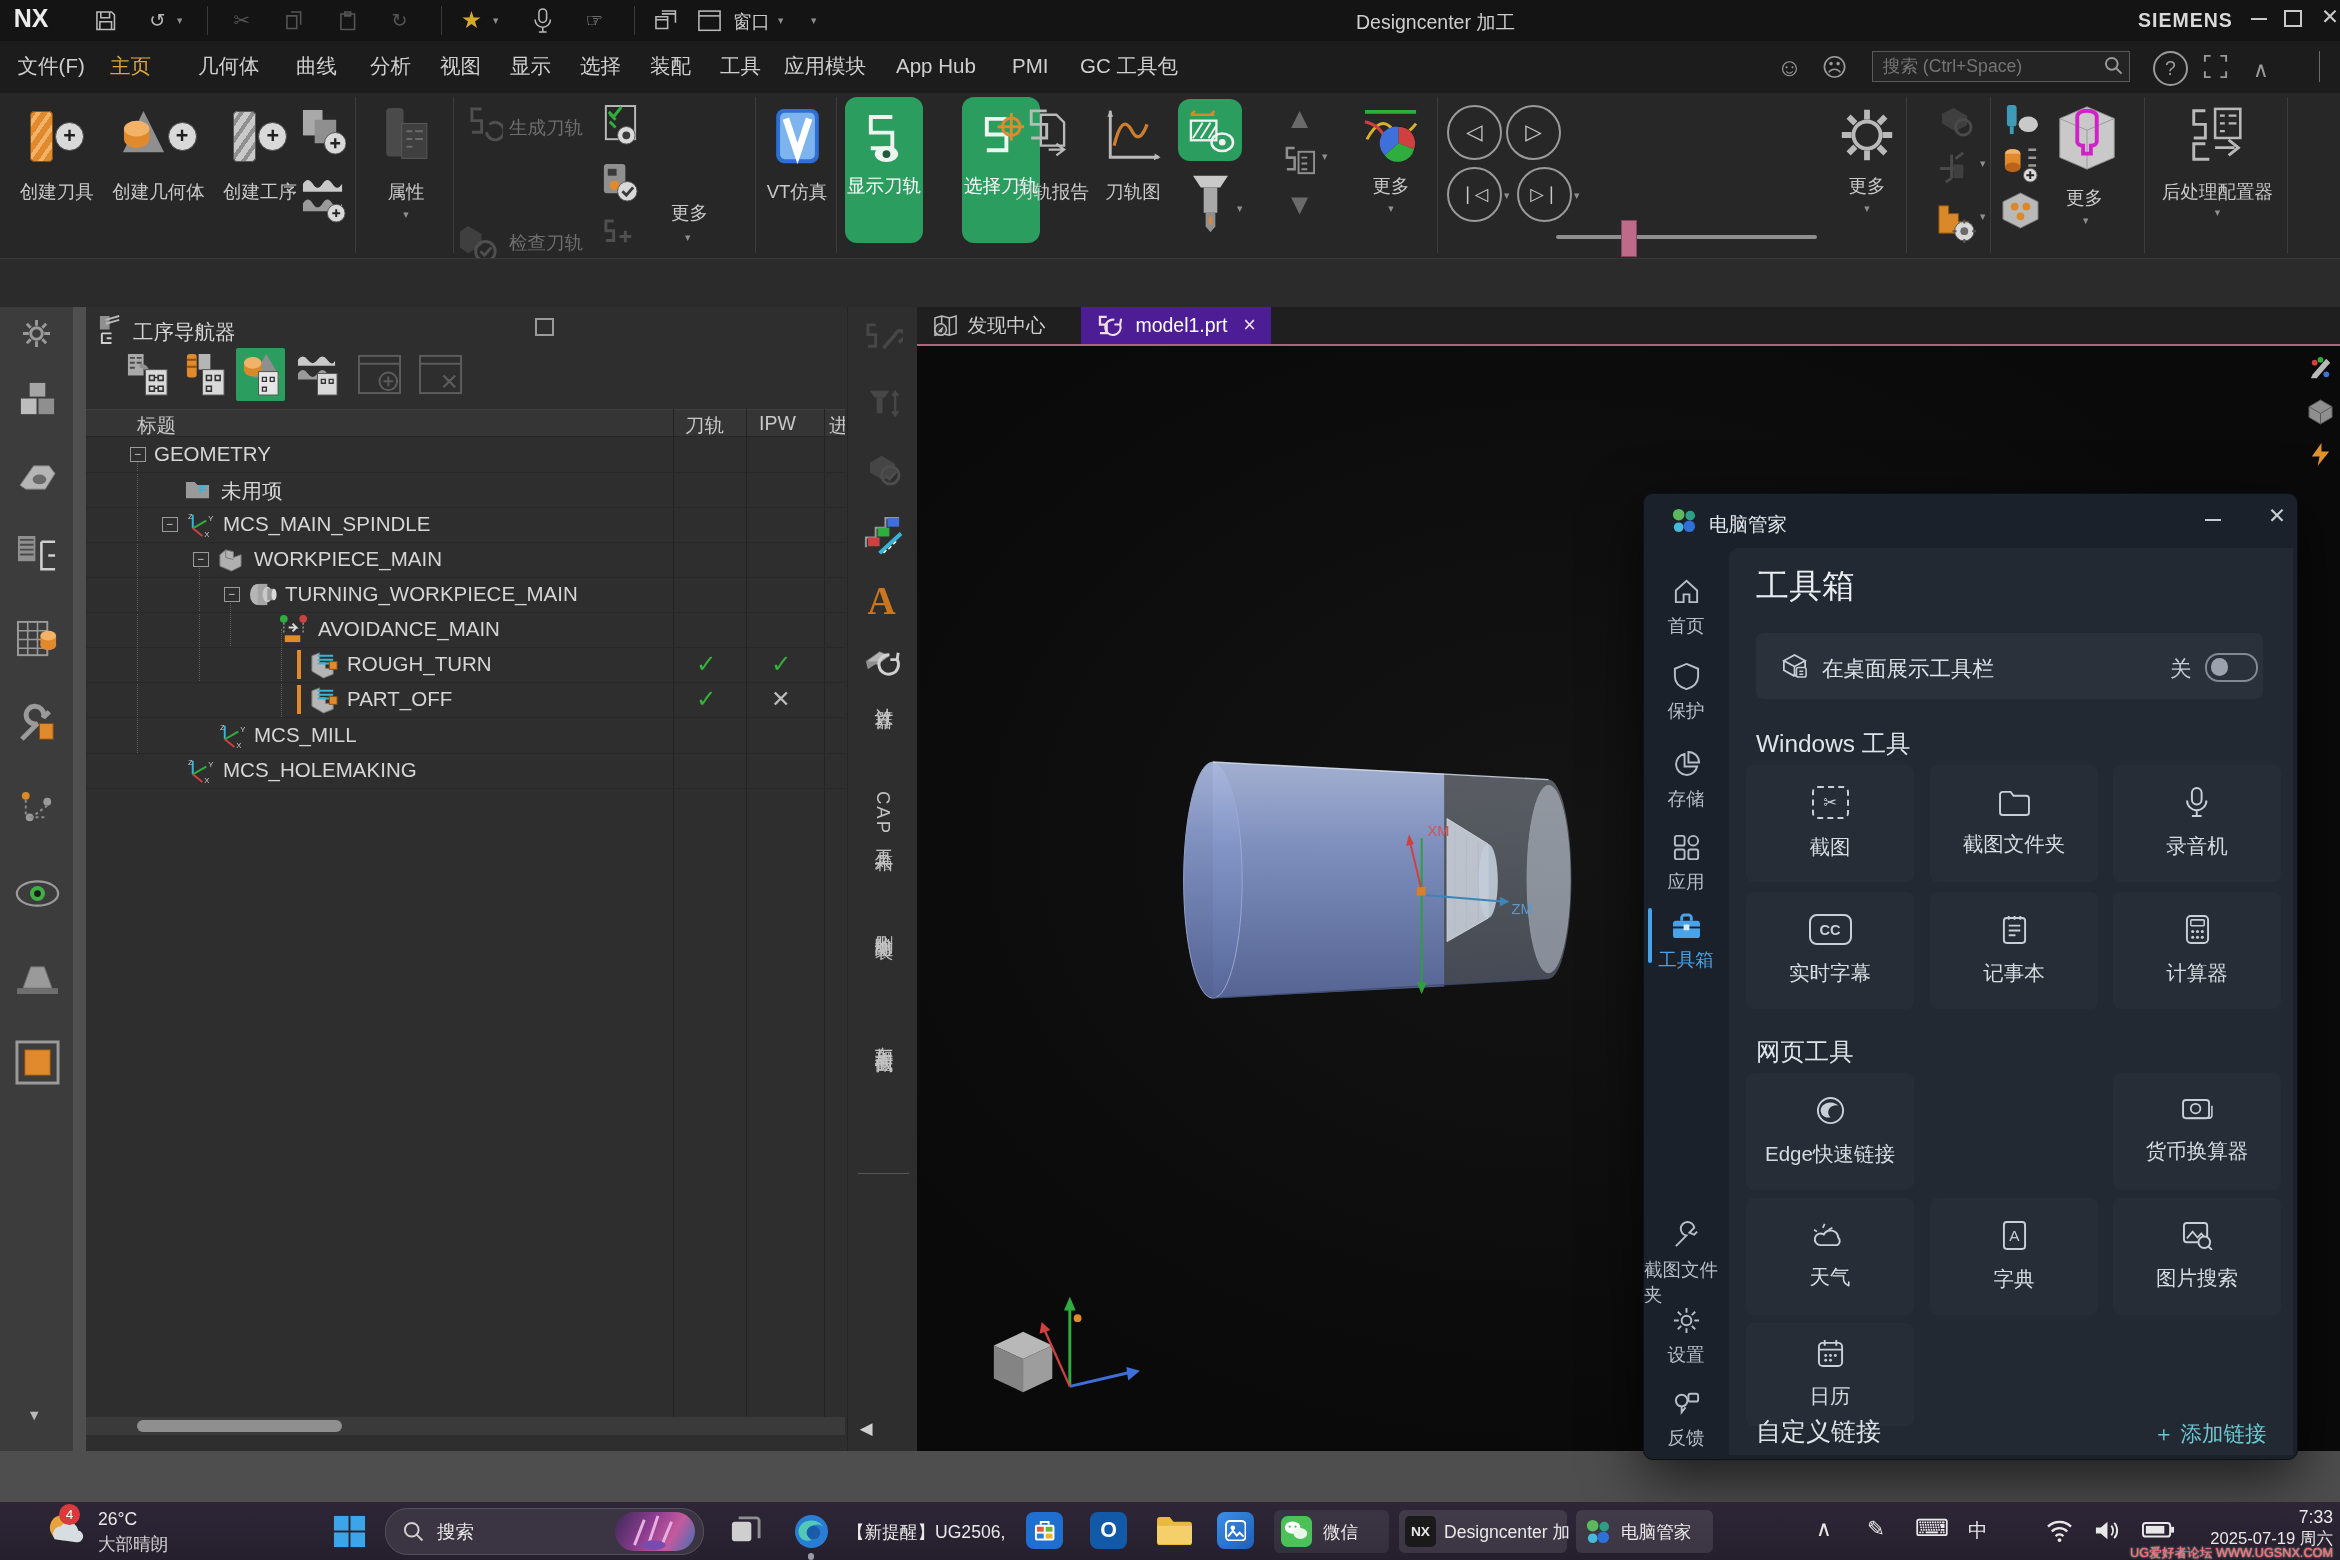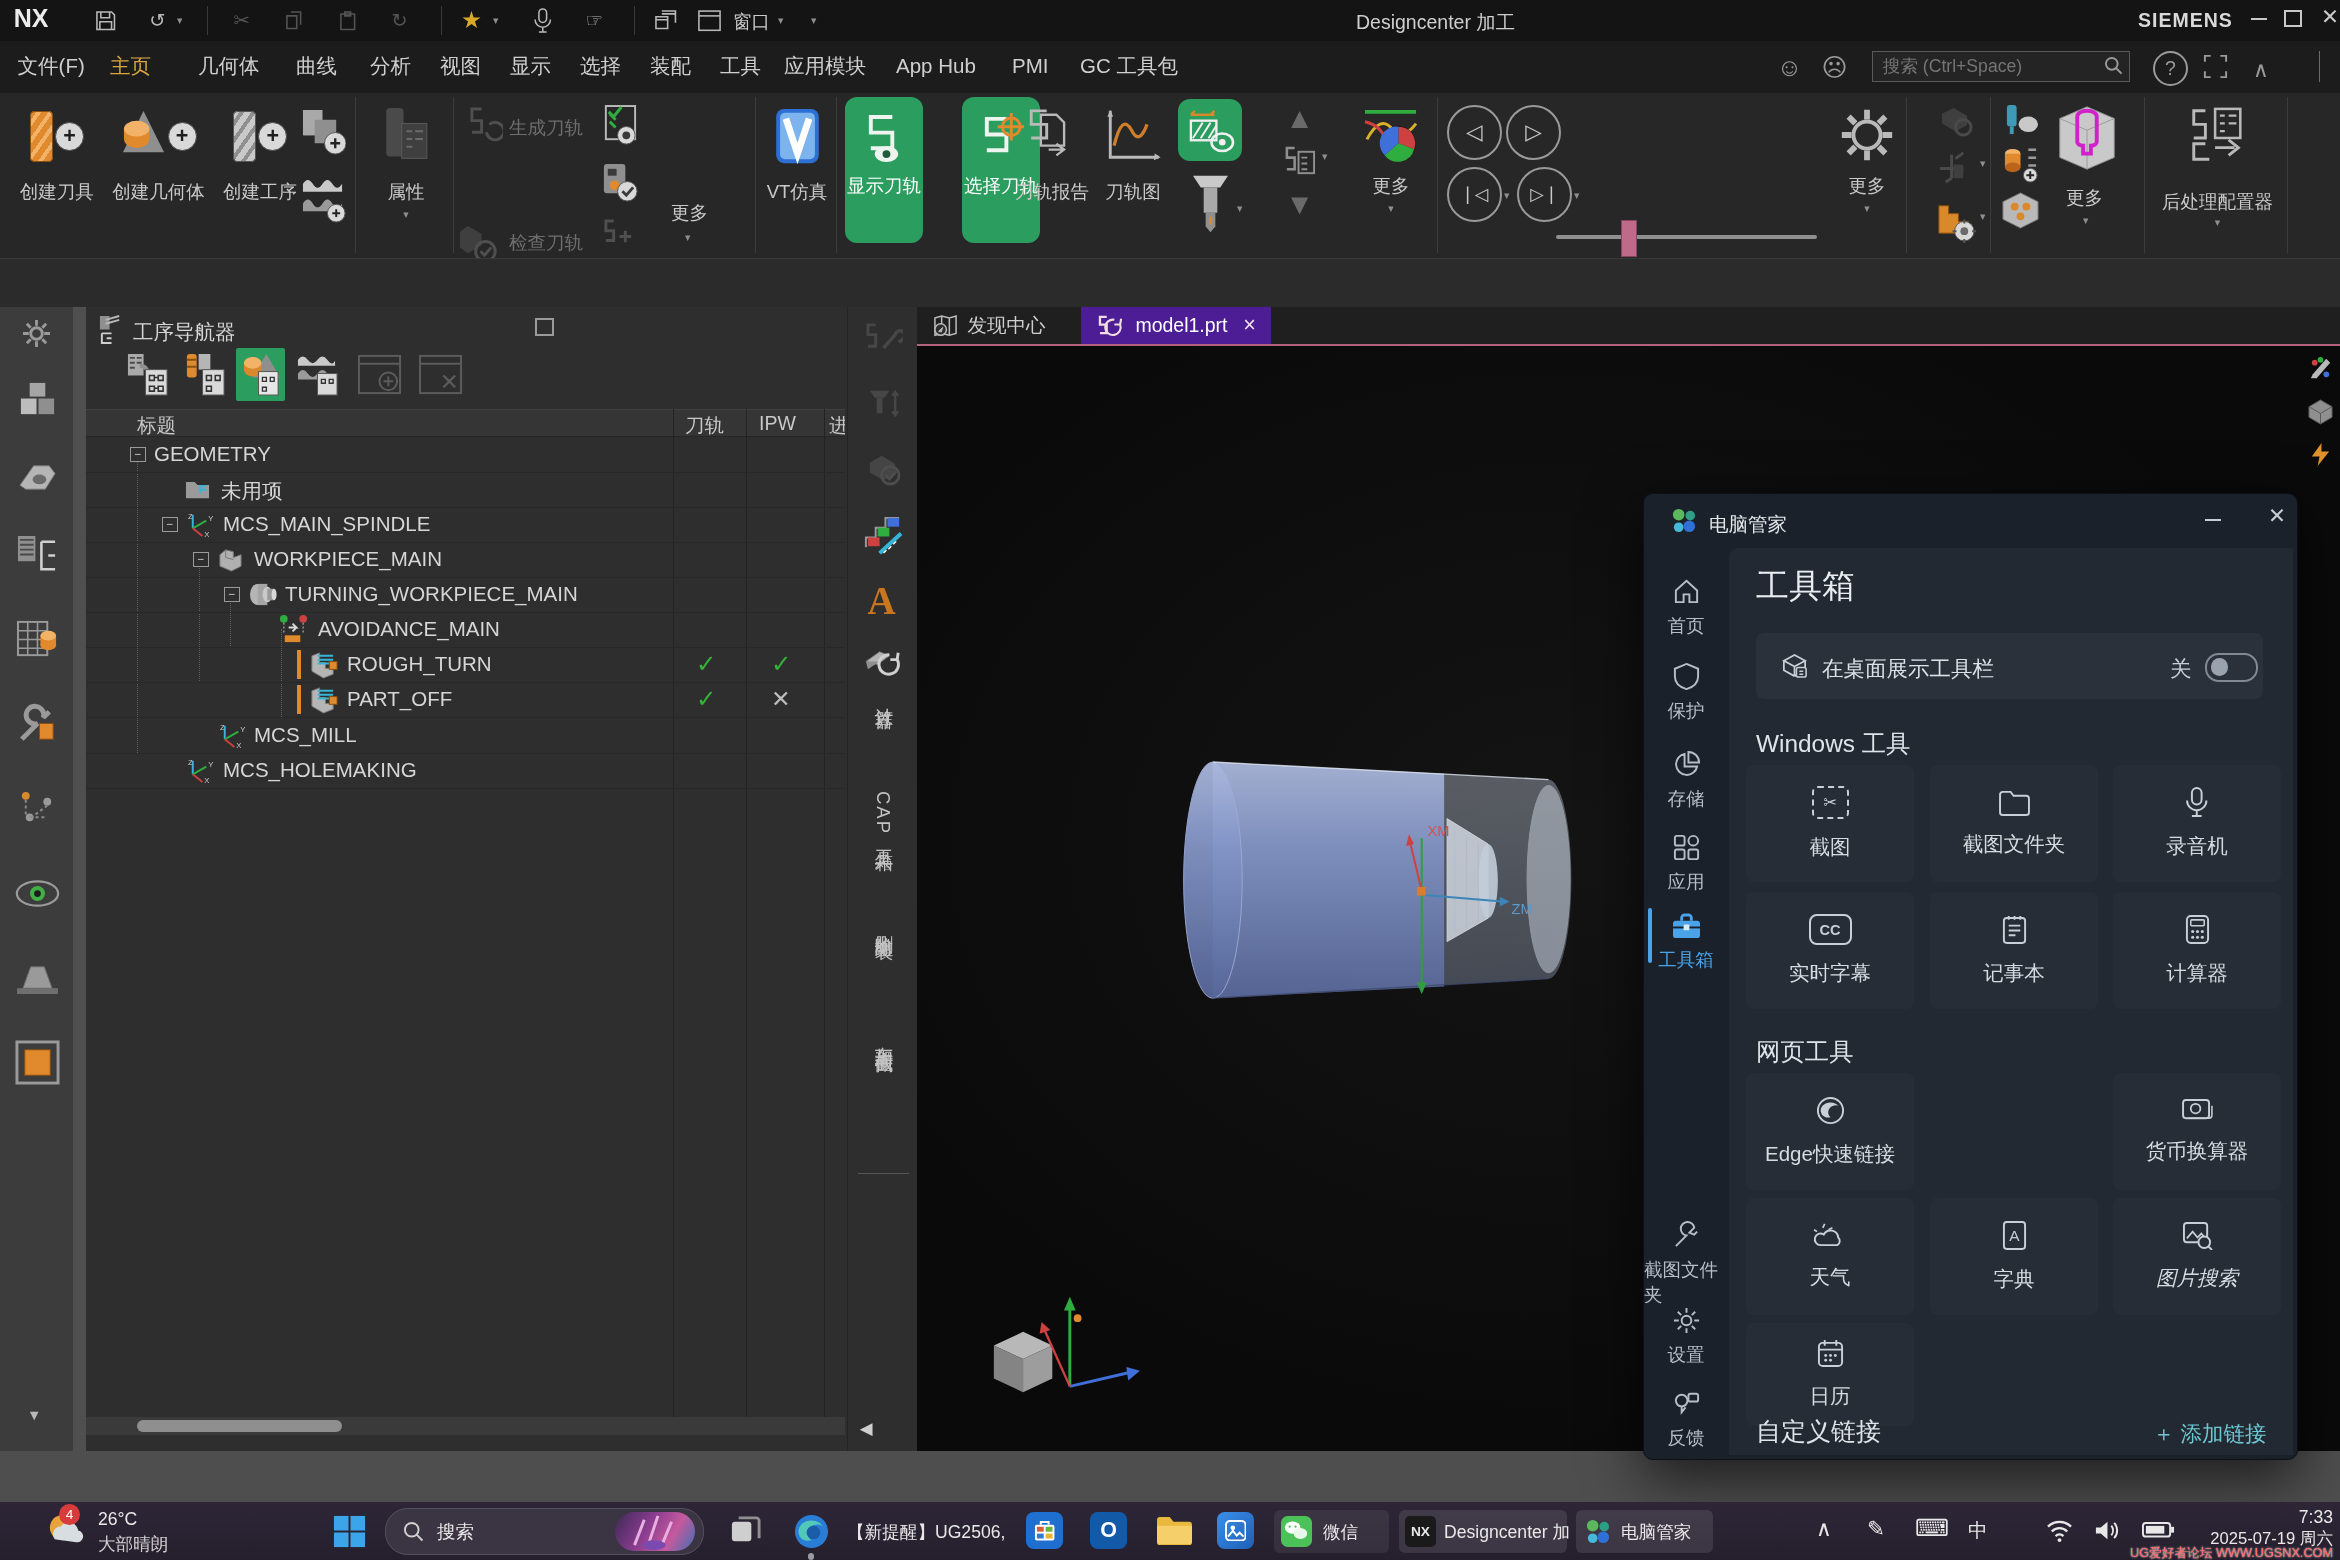--- a/index.html
+++ b/index.html
@@ -461,21 +461,21 @@
     <div class="abs col" style="left:2157px;top:7.8px;width:121px;">
       <div class="ic" style="height:72px;">
           <svg width="64" height="64" viewBox="0 0 66 66">
             <path d="M20 6 H8 V20 H20 V34 H8" fill="none" stroke="#b9b9b9" stroke-width="3"></path>
             <rect x="30" y="4" width="26" height="30" fill="none" stroke="#b9b9b9" stroke-width="2.6"></rect>
             <path d="M35 11h5 M44 11h8 M35 19h5 M44 19h8 M35 27h5" stroke="#b9b9b9" stroke-width="2.2"></path>
             <path d="M30 44 h20 M44 36 l10 8 l-10 8" fill="none" stroke="#b9b9b9" stroke-width="3"></path>
             <path d="M20 40 H8 V56 H24" fill="none" stroke="#b9b9b9" stroke-width="3"></path>
           </svg>
         </div>
-      <div class="rlabel" style="margin-top:16px;text-align:right;">后处理配置器</div>
+      <div class="rlabel" style="margin-top:6px;text-align:right;">后处理配置器</div>
       <div class="chev" style="margin-top:2px;">▾</div>
     </div>
     <div class="abs grp-label" style="left:2196px;top:230px;">工具</div>
     <div class="abs chev" style="left:2268px;top:234px;">▾</div>
     <div class="abs gsep" style="left:2287px;"></div>
     <div class="abs chev" style="left:2325px;top:234px;">▾</div>
   </div>
 
   <div class="abs selbar">
     <div class="abs" style="left:19.5px;top:274px;width:21.5px;">
@@ -1216,21 +1216,21 @@
         </svg>
         <div class="lbl">天气</div>
       </div>
     <div class="card" style="left:286px;top:704px;">
         <svg width="25" height="31" viewBox="0 0 26 32">
           <rect x="2" y="2" width="22" height="28" rx="3" fill="none" stroke="#c8cfd6" stroke-width="2"></rect>
           <text x="13" y="22" font-size="16" text-anchor="middle" fill="#c8cfd6">A</text>
         </svg>
         <div class="lbl">字典</div>
       </div>
-    <div class="card" style="left:469px;top:704px;font-style:italic;">
+    <div class="card" style="left:469px;top:704px;">
         <svg width="31" height="29" viewBox="0 0 32 30">
           <rect x="2" y="2" width="24" height="20" rx="3" fill="none" stroke="#c8cfd6" stroke-width="2"></rect>
           <path d="M5 18 l6 -7 l5 6 l4 -4 l4 5" fill="none" stroke="#c8cfd6" stroke-width="1.8"></path>
           <circle cx="23" cy="22" r="6" fill="#272d37" stroke="#c8cfd6" stroke-width="2"></circle>
           <path d="M27 26 l4 4" stroke="#c8cfd6" stroke-width="2"></path>
         </svg>
         <div class="lbl">图片搜索</div>
       </div>
     <div class="card" style="left:102px;top:829px;height:103px;">
         <svg width="27" height="29" viewBox="0 0 28 30">

